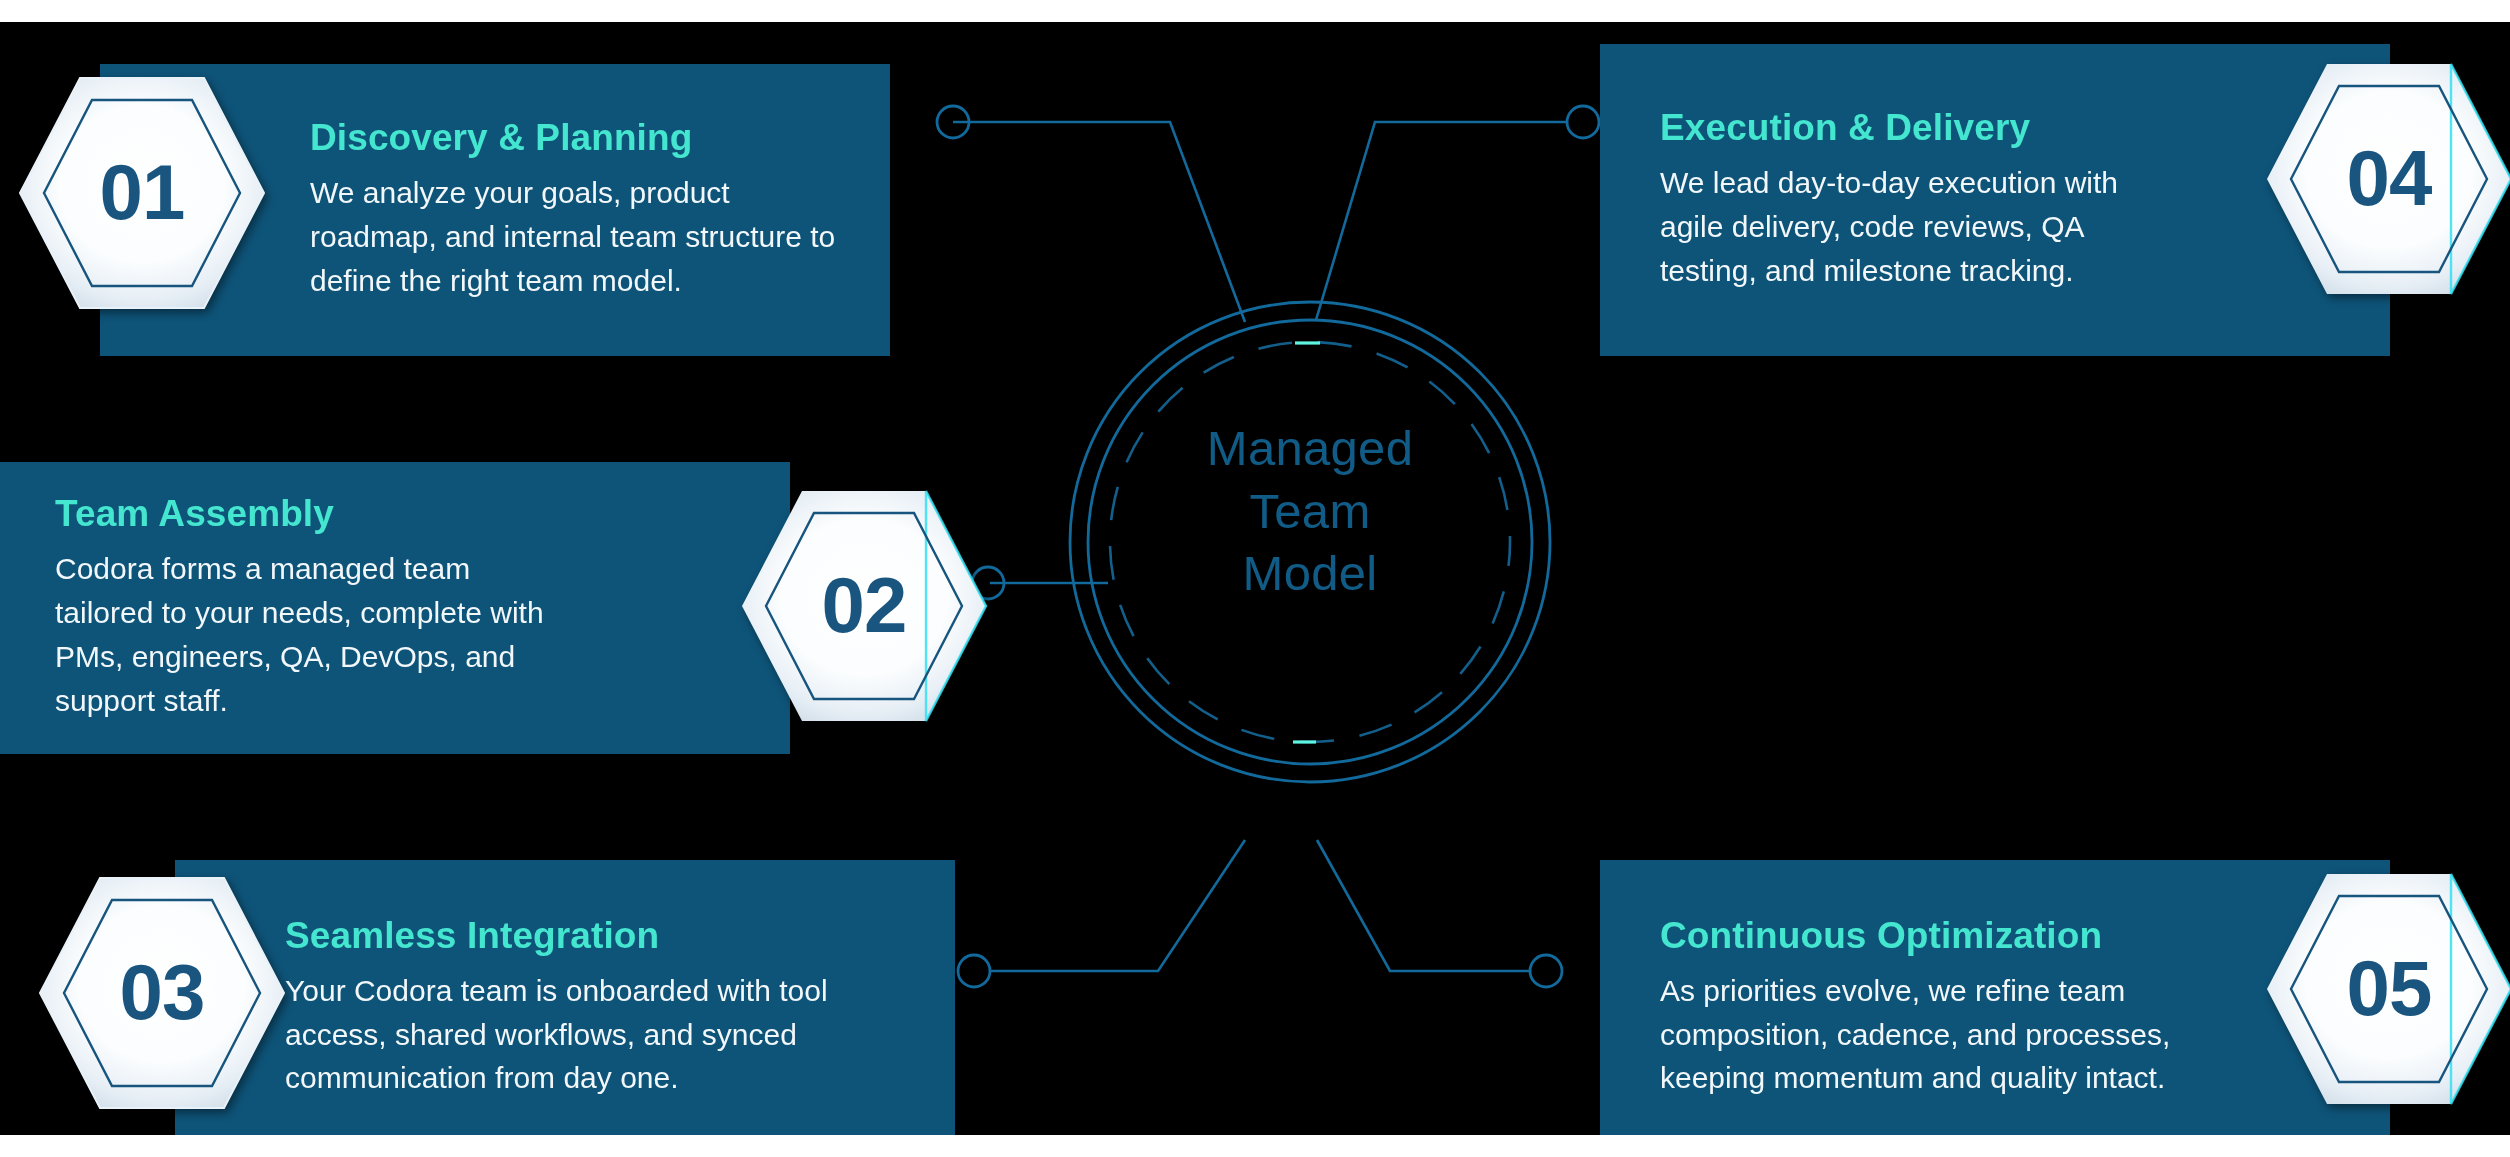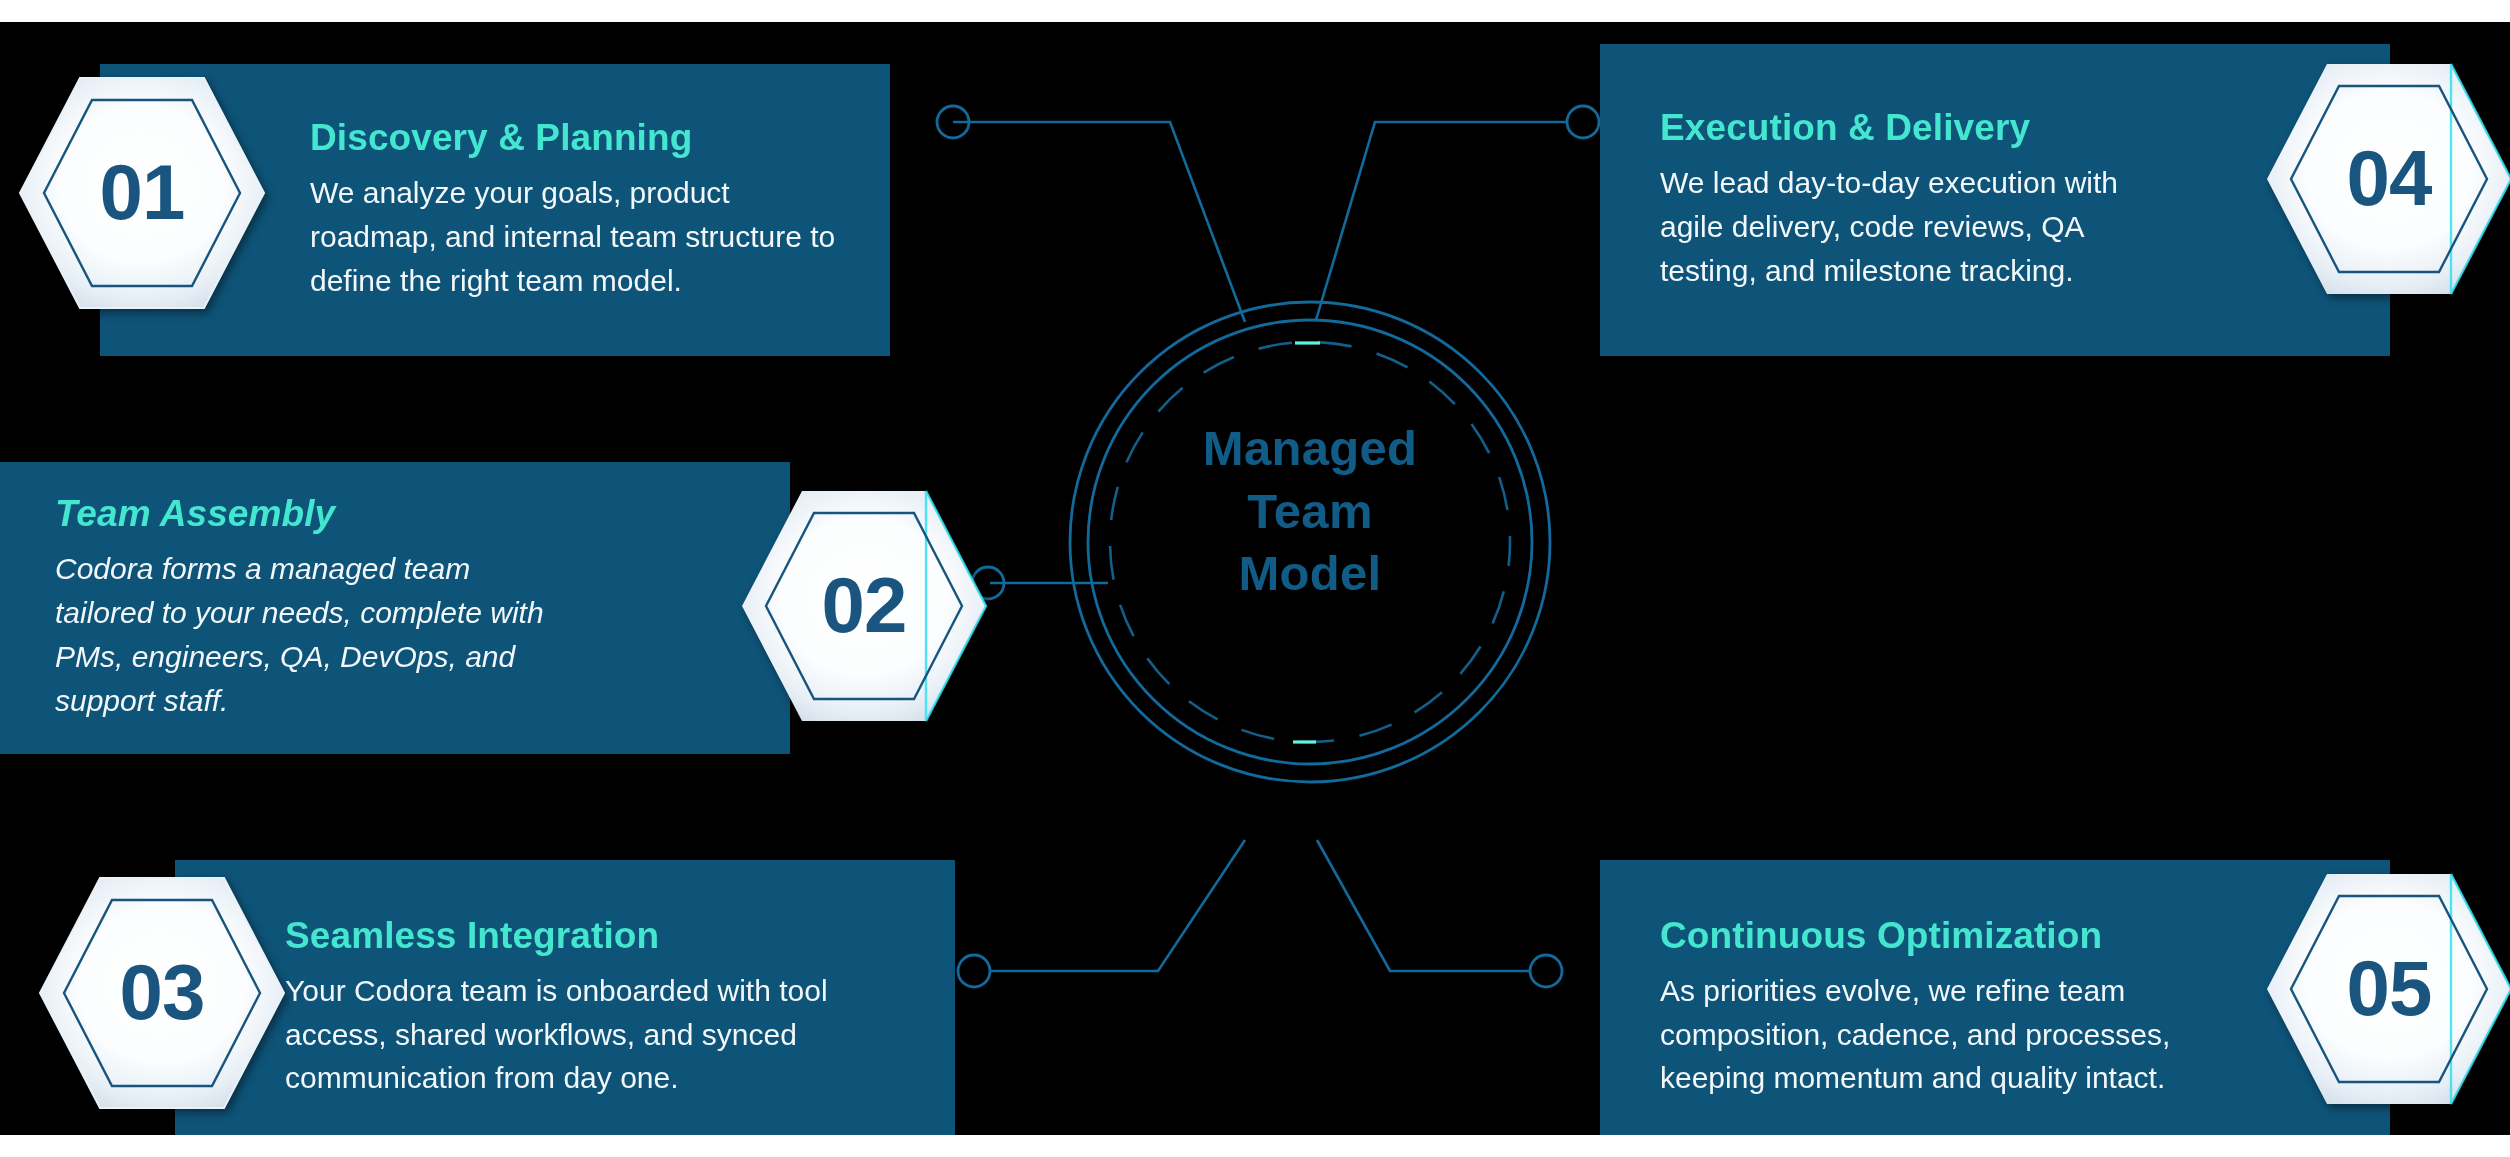--- a/index.html
+++ b/index.html
@@ -56,21 +56,21 @@
     color: #f2f7fa;
     font-size: 30px;
     line-height: 1.46;
     font-weight: 400;
   }
 
   
   #card-1 { left: 100px;  top: 42px;   width: 790px; height: 292px; }
   #card-1 .card-inner { left: 198px; right: 30px; margin-left: 12px; }
 
-  #card-2 { left: 0px;    top: 440px;  width: 790px; height: 292px; font-style: italic; }
+  #card-2 { left: 0px;    top: 440px;  width: 790px; height: 292px; }
   #card-2 .card-inner { left: 55px; right: 230px; }
 
   #card-3 { left: 175px;  top: 838px;  width: 780px; height: 295px; }
   #card-3 .card-inner { left: 110px; right: 28px; }
 
   #card-4 { left: 1600px; top: 22px;   width: 790px; height: 312px; }
   #card-4 .card-inner { left: 60px; right: 210px; }
 
   #card-5 { left: 1600px; top: 838px;  width: 790px; height: 295px; }
   #card-5 .card-inner { left: 60px; right: 215px; }
@@ -112,21 +112,21 @@
   }
 
   #center-label {
     position: absolute;
     left: 1110px;
     top: 395px;
     width: 400px;
     text-align: center;
     color: #115c87;
     font-size: 49px;
-    font-weight: 700;
+    font-weight: 400;
     line-height: 1.28;
     letter-spacing: 0.3px;
   }
   #center-label span { display: block; }
 </style>
 </head>
 <body>
 
 <div id="stage">
   <div id="board">

